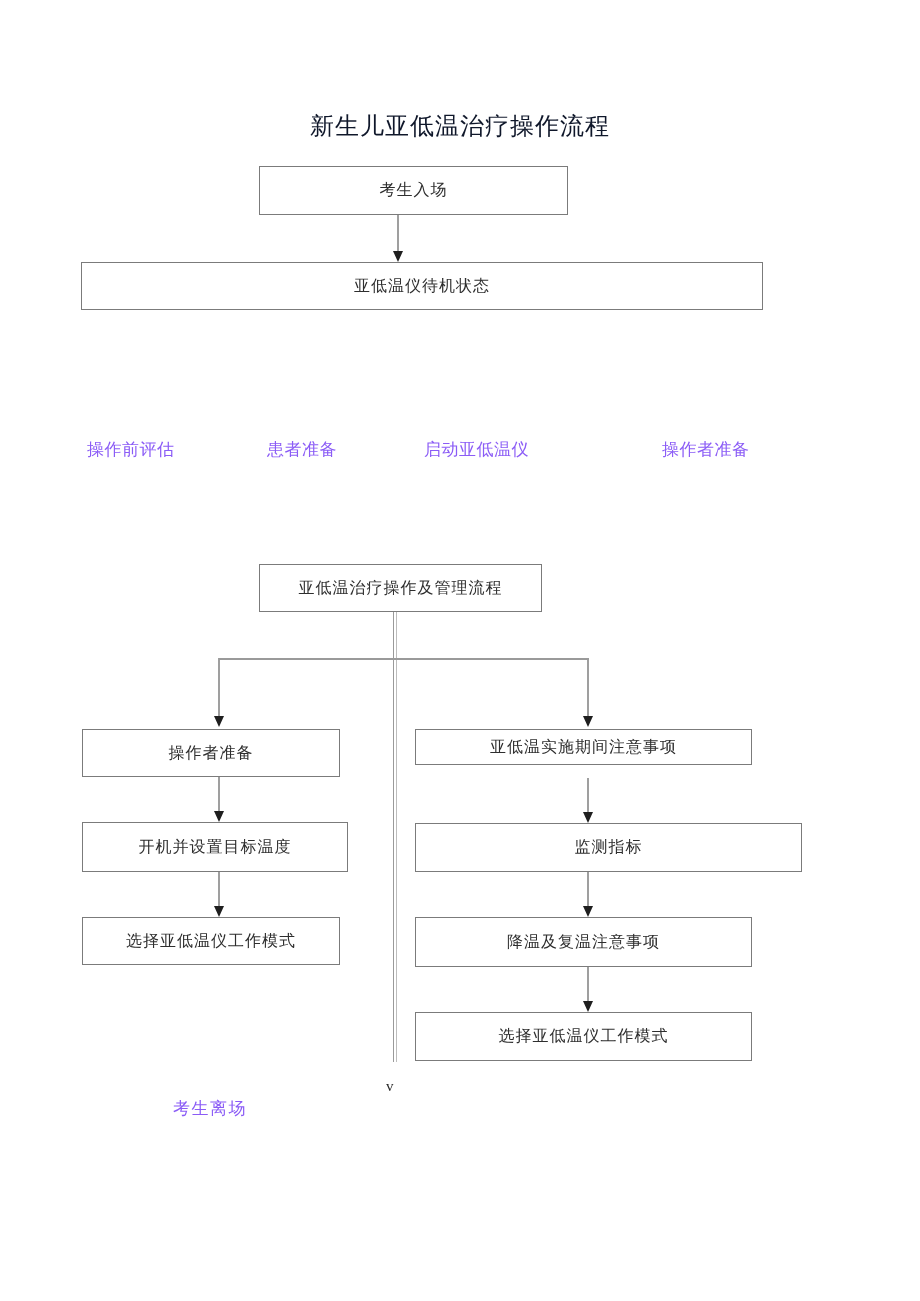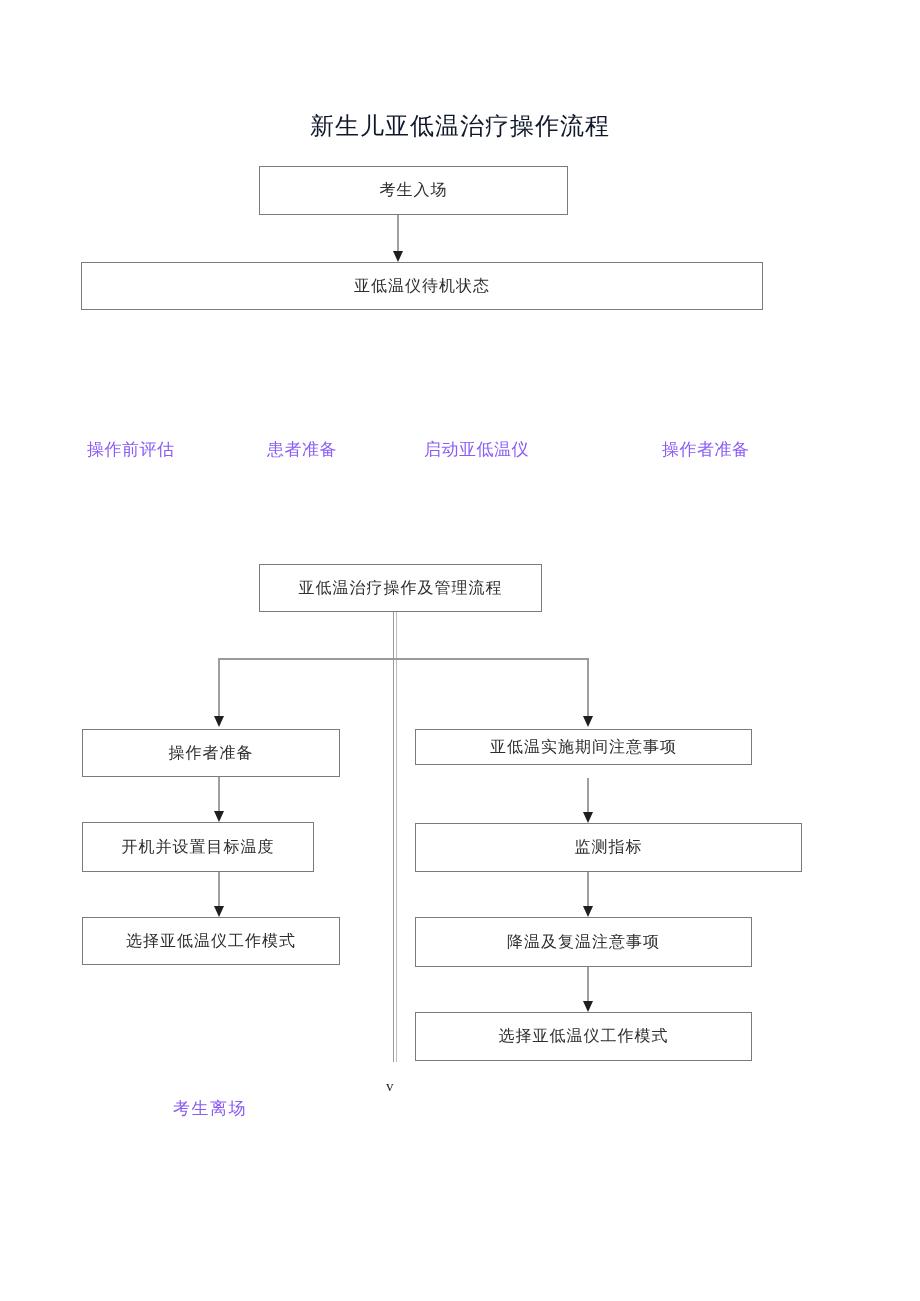--- a/index.html
+++ b/index.html
@@ -113,21 +113,21 @@
 
   <div class="vline" style="left:587px; top:658px; height:58px;"></div>
   <div class="arrowhead" style="left:583px; top:716px;"></div>
 
   <div class="box" style="left:82px; top:729px; width:258px; height:48px;">
     <span>操作者准备</span>
   </div>
   <div class="vline" style="left:218px; top:777px; height:35px;"></div>
   <div class="arrowhead" style="left:214px; top:811px;"></div>
 
-  <div class="box" style="left:82px; top:822px; width:232px; height:50px;">
+  <div class="box" style="left:82px; top:822px; width:266px; height:50px;">
     <span>开机并设置目标温度</span>
   </div>
   <div class="vline" style="left:218px; top:872px; height:35px;"></div>
   <div class="arrowhead" style="left:214px; top:906px;"></div>
 
   <div class="box" style="left:82px; top:917px; width:258px; height:48px;">
     <span>选择亚低温仪工作模式</span>
   </div>
 
   <div class="box" style="left:415px; top:729px; width:337px; height:36px;">

